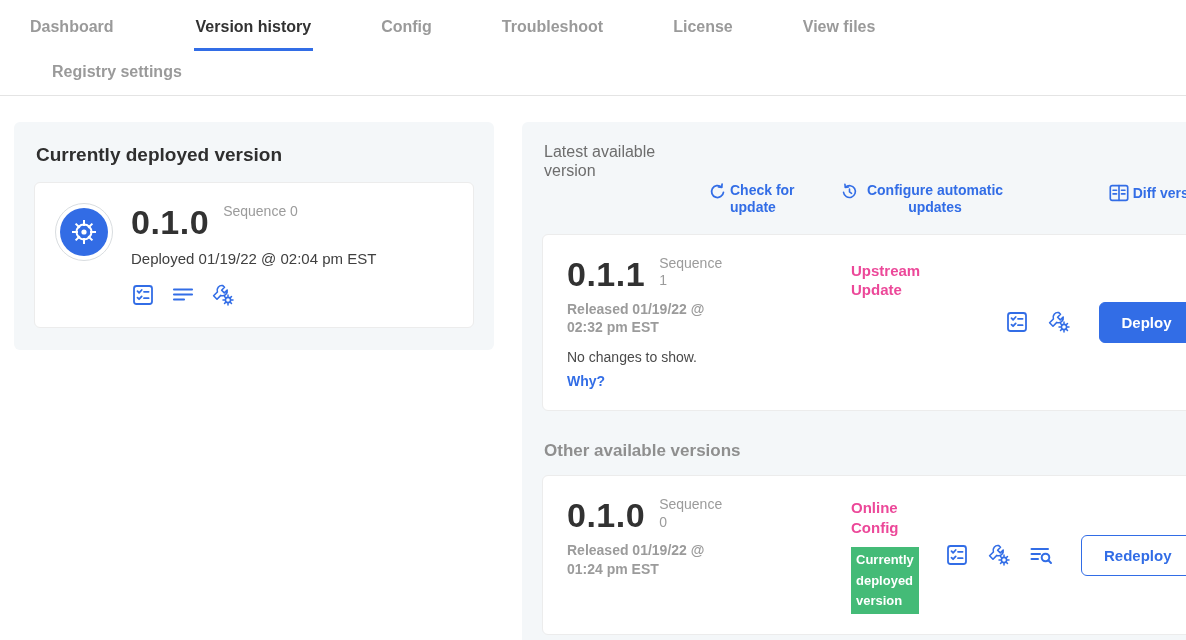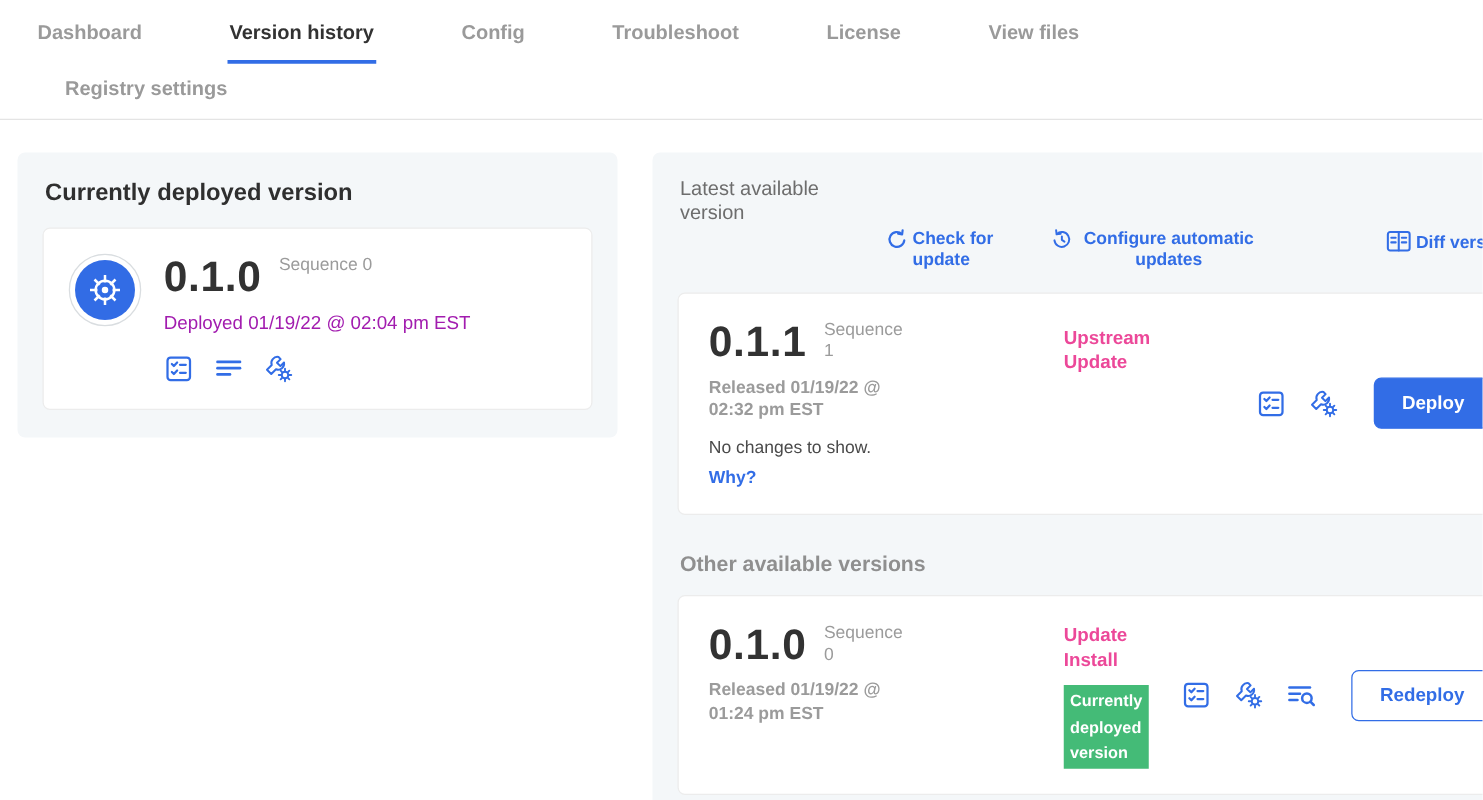--- a/index.html
+++ b/index.html
@@ -4,21 +4,21 @@
 <style>
   * { box-sizing: border-box; margin: 0; padding: 0; }
   html,body { width: 1186px; height: 640px; background: #fff;
     font-family: "Liberation Sans", sans-serif; overflow: hidden; }
 
   
   .nav { background: #fff; border-bottom: 1px solid #e4e4e4; padding: 0 28px; }
   .nav-row { display: flex; align-items: flex-end; }
   .tab { font-size: 16px; font-weight: 700; color: #9a9a9a; cursor: pointer;
     padding: 18px 2px 12px; margin-right: 66px; border-bottom: 3px solid transparent; }
-  .tab.active { color: #323232; border-bottom-color: #326de6; }
+  .tab.active { color: #323232; border-bottom-color: #326de6; margin-left: 12px; }
   .nav-row2 .tab { padding: 12px 2px 14px; margin-left: 22px; border-bottom: none; }
 
   
   .main { display: flex; align-items: flex-start; gap: 28px; padding: 26px 14px 0; }
   .panel { background: #f4f7f9; border-radius: 6px; }
   .left-panel { width: 480px; flex: none; padding: 18px 20px 22px; }
   .right-panel { flex: 1; padding: 20px 20px 26px; }
 
   .card { background: #fff; border: 1px solid #ececec; border-radius: 6px; }
 
@@ -26,21 +26,21 @@
   .deployed-title { font-size: 19px; font-weight: 700; color: #2f2f2f; margin: 4px 0 16px 2px; }
   .deployed-card { display: flex; gap: 18px; padding: 20px; align-items: flex-start; }
   .k8s-ring { width: 58px; height: 58px; border-radius: 50%; background: #fff;
     border: 1px solid #d9dde0; display: flex; align-items: center; justify-content: center; flex: none; }
   .k8s-circle { width: 48px; height: 48px; border-radius: 50%; background: #326ce5;
     color: #fff; display: flex; align-items: center; justify-content: center; }
   .ver-row { display: flex; align-items: flex-start; gap: 14px; }
   .ver-big { font-size: 34px; font-weight: 700; color: #323232; letter-spacing: .5px; }
   .seq { font-size: 14px; font-weight: 400; color: #9b9b9b; }
   .seq.wrap { width: 70px; line-height: 1.25; }
-  .deployed-at { margin-top: 8px; font-size: 15px; color: #a21caf; }
+  .deployed-at { margin-top: 8px; font-size: 15px; color: #404040; }
   .icon-row { display: flex; align-items: center; gap: 16px; margin-top: 16px; }
   .icon { width: 24px; height: 24px; color: #326de6; cursor: pointer; display: block; }
   .icon.small { width: 19px; height: 19px; flex: none; }
 
   
   .latest-header { display: flex; align-items: flex-start; gap: 30px; padding: 0 2px; }
   .latest-title { width: 134px; font-size: 16px; font-weight: 400; color: #6d6d6d; line-height: 1.2; flex: none; }
   .hdr-link { display: flex; gap: 3px; color: #326de6; font-size: 14px; font-weight: 700;
     line-height: 1.2; cursor: pointer; margin-top: 40px; }
   .hdr-link .txt { display: block; }
@@ -251,21 +251,21 @@
 
     <div class="card other-card">
       <div class="rel-info">
         <div class="ver-row">
           <span class="ver-big">0.1.0</span>
           <span class="seq wrap">Sequence 0</span>
         </div>
         <div class="released">Released 01/19/22 @ 01:24 pm EST</div>
       </div>
       <div>
-        <div class="source" style="width:62px; margin-top:2px;">Update Install</div>
+        <div class="source" style="width:62px; margin-top:2px;">Online Config</div>
         <div class="badge">Currently deployed version</div>
       </div>
       <div class="card-actions">
         <svg class="icon">
             <use href="#i-checklist"></use>
           </svg>
         <svg class="icon">
             <use href="#i-wrench"></use>
           </svg>
         <svg class="icon">

